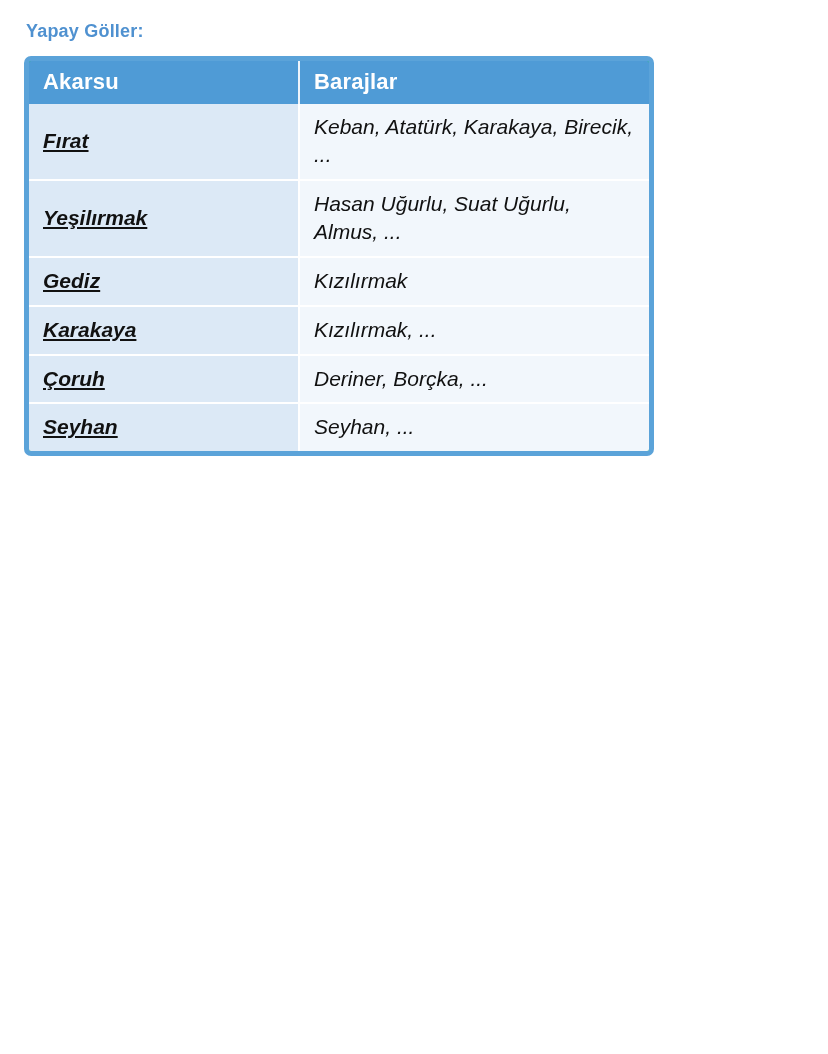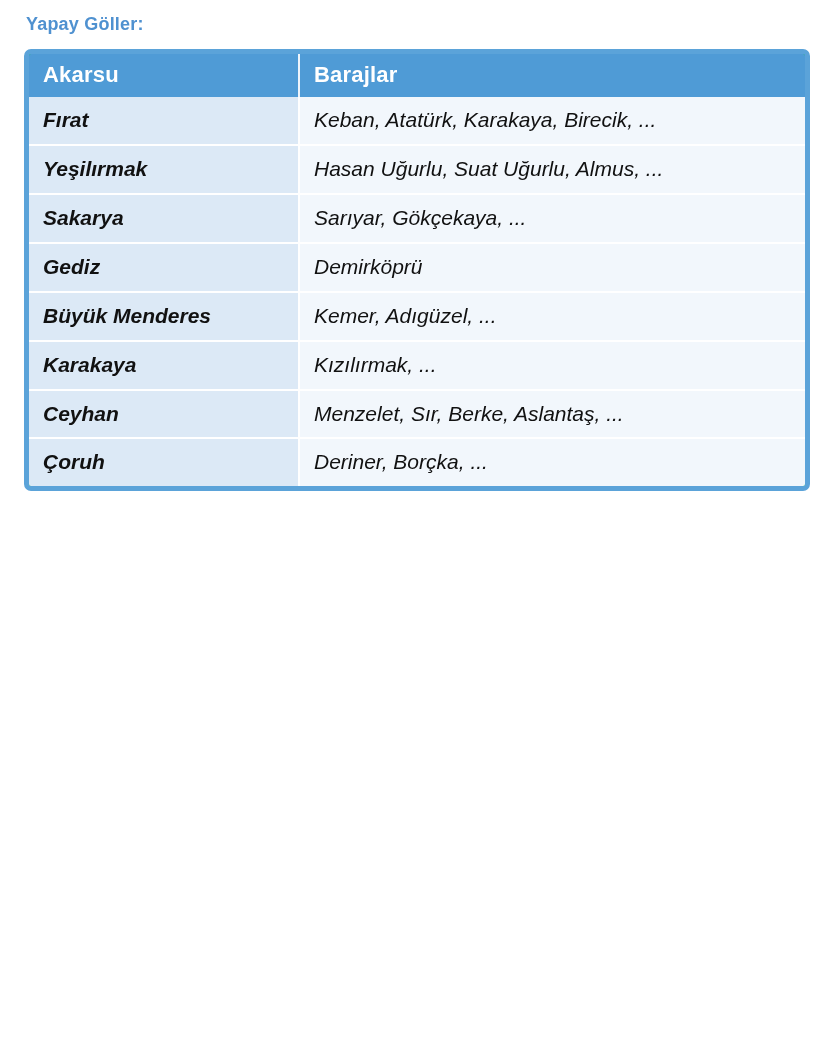--- a/index.html
+++ b/index.html
@@ -11,31 +11,31 @@
     width: 828px;
     height: 1054px;
     font-family: "Liberation Sans", sans-serif;
     -webkit-font-smoothing: antialiased;
   }
   .page {
     position: relative;
     width: 828px;
     height: 1054px;
     box-sizing: border-box;
-    padding: 10px 24px 0 24px;
+    padding: 17px 24px 0 24px;
   }
   .caption {
     color: #4f91d0;
     font-size: 18px;
     font-weight: 600;
     letter-spacing: 0.2px;
     margin: 4px 0 14px 2px;
   }
   .table-frame {
-    width: 786px;
+    width: 630px;
     box-sizing: border-box;
     border: 5px solid #5ba3d9;
     border-radius: 7px;
     overflow: hidden;
     background: #22c55e;
   }
   table.dams {
     width: 100%;
     border-collapse: collapse;
     table-layout: fixed;
@@ -61,20 +61,21 @@
     padding: 9px 12px 10px 14px;
     vertical-align: middle;
     line-height: 1.33;
     border-bottom: 2px solid #ffffff;
     border-right: 2px solid #ffffff;
   }
   table.dams td:last-child { border-right: none; margin-left: 21px; }
   table.dams td.river {
     font-weight: 700;
     background: #dce9f6;
+    text-decoration: underline;
   }
   table.dams td.dam {
     background: #f2f7fc;
   }
   table.dams tbody tr:last-child td {
     border-bottom: none;
   }
 </style>
 </head>
 <body>
@@ -98,40 +99,32 @@
       <tbody>
         <tr>
           <td class="river">Fırat</td>
           <td class="dam">Keban, Atatürk, Karakaya, Birecik, ...</td>
         </tr>
         <tr>
           <td class="river">Yeşilırmak</td>
           <td class="dam">Hasan Uğurlu, Suat Uğurlu, Almus, ...</td>
         </tr>
         <tr>
-          <td class="river">Sakarya</td>
-          <td class="dam">Sarıyar, Gökçekaya, ...</td>
-        </tr>
-        <tr>
           <td class="river">Gediz</td>
-          <td class="dam">Demirköprü</td>
-        </tr>
-        <tr>
-          <td class="river">Büyük Menderes</td>
-          <td class="dam">Kemer, Adıgüzel, ...</td>
+          <td class="dam">Kızılırmak</td>
         </tr>
         <tr>
           <td class="river">Karakaya</td>
           <td class="dam">Kızılırmak, ...</td>
         </tr>
         <tr>
-          <td class="river">Ceyhan</td>
-          <td class="dam">Menzelet, Sır, Berke, Aslantaş, ...</td>
+          <td class="river">Çoruh</td>
+          <td class="dam">Deriner, Borçka, ...</td>
         </tr>
         <tr>
-          <td class="river">Çoruh</td>
-          <td class="dam">Deriner, Borçka, ...</td>
+          <td class="river">Seyhan</td>
+          <td class="dam">Seyhan, ...</td>
         </tr>
       </tbody>
     </table>
   </div>
 
 </div>
 
 </body></html>

